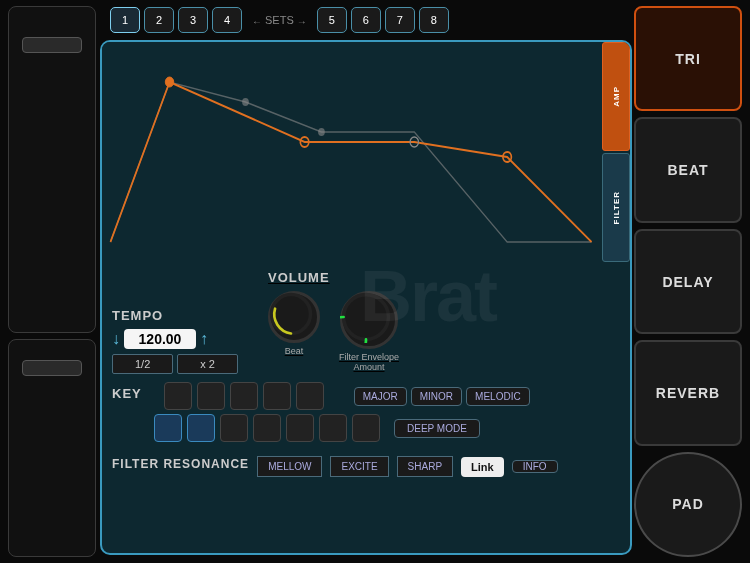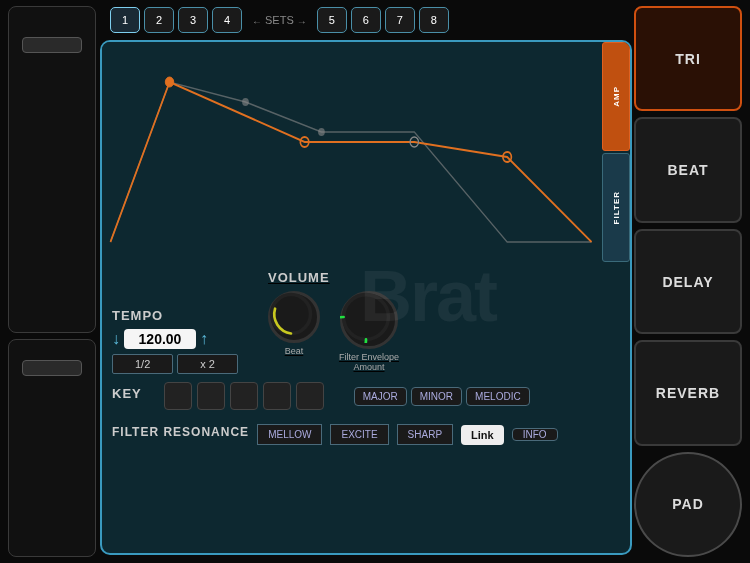--- a/index.html
+++ b/index.html
@@ -485,20 +485,33 @@
           <div class="key-btn"></div>
           <div class="key-btn"></div>
         </div>
 
         <div class="key-mode-btns">
           <button class="key-mode-btn">MAJOR</button>
           <button class="key-mode-btn">MINOR</button>
           <button class="key-mode-btn">MELODIC</button>
         </div>
       </div>
+      <div style="display:flex; align-items:center; gap:6px; margin-top:4px; padding-left:42px;">
+
+        <div class="key-row" style="margin-bottom:0;">
+          <div class="key-btn active"></div>
+          <div class="key-btn active"></div>
+          <div class="key-btn"></div>
+          <div class="key-btn"></div>
+          <div class="key-btn"></div>
+          <div class="key-btn"></div>
+          <div class="key-btn"></div>
+        </div>
+        <button class="deep-mode-btn">DEEP MODE</button>
+      </div>
     </div>
 
     <div class="filter-section">
       <span class="section-label" style="font-size:12px;">FILTER RESONANCE</span>
       <button class="filter-btn">MELLOW</button>
       <button class="filter-btn">EXCITE</button>
       <button class="filter-btn">SHARP</button>
       <button class="link-btn">Link</button>
       <button class="info-btn">INFO</button>
     </div>

